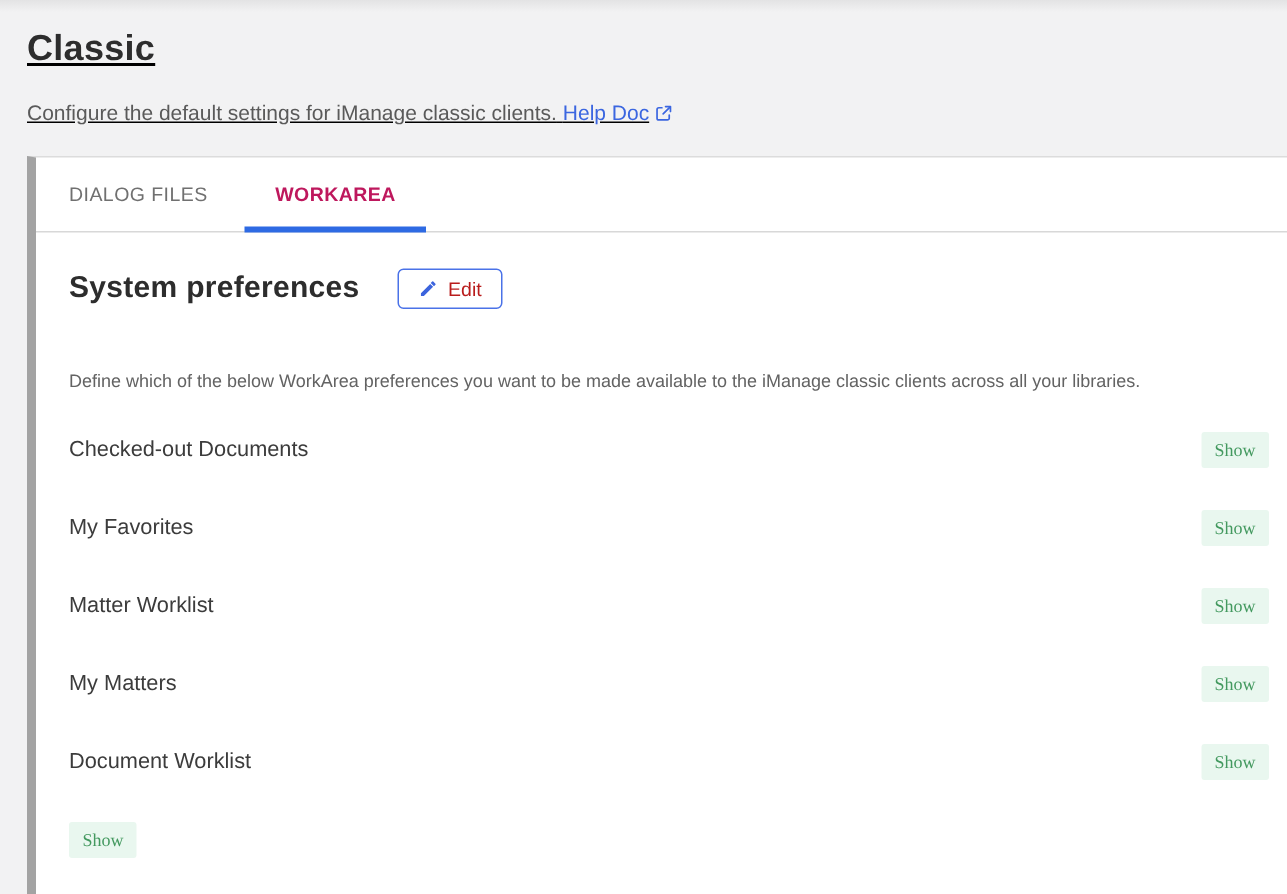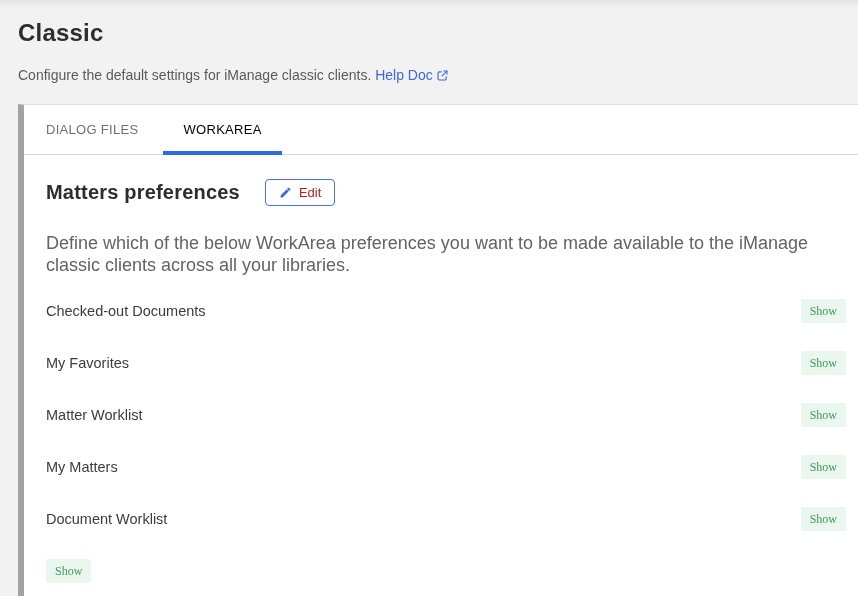--- a/index.html
+++ b/index.html
@@ -10,20 +10,21 @@
     background: #f2f2f3;
     font-family: "Liberation Sans", sans-serif;
     overflow: hidden;
   }
   .top-shadow {
     height: 8px;
     background: linear-gradient(#e3e3e4, #f2f2f3);
   }
   .page-header {
     padding: 10px 34px 0 18px;
+    text-decoration: underline;
   }
   .page-title {
     font-size: 24px;
     line-height: 30px;
     font-weight: 700;
     color: #2d2d2d;
     letter-spacing: 0.2px;
   }
   .page-subtitle {
     margin-top: 18px;
@@ -64,22 +65,22 @@
     align-items: center;
     padding: 0 20px;
     margin-right: 5px;
     font-size: 13px;
     letter-spacing: 0.3px;
     color: #707070;
     cursor: pointer;
     user-select: none;
   }
   .tab.active {
-    color: #000000;
-    font-weight: 400;
+    color: #be185d;
+    font-weight: 700;
   }
   .tab.active::after {
     content: "";
     position: absolute;
     left: 0;
     right: 0;
     bottom: -1px;
     height: 4px;
     background: #2e6ae3;
   }
@@ -104,23 +105,23 @@
     background: #ffffff;
     border: 1px solid #4a72e8;
     border-radius: 4px;
     color: #b91c1c;
     font-size: 13px;
     font-family: "Liberation Sans", sans-serif;
     padding: 5px 13px;
     cursor: pointer;
   }
   .section-desc {
-    margin-top: 26px;
+    margin-top: 37px;
     max-width: 808px;
-    font-size: 18px;
+    font-size: 12px;
     line-height: 22px;
     color: #636363;
   }
   .pref-list {
     margin-top: 23px;
   }
   .pref-row {
     display: flex;
     align-items: center;
     height: 24px;
@@ -161,21 +162,21 @@
 </div>
 
 <div class="card">
   <div class="tab-bar">
     <div class="tab">DIALOG FILES</div>
     <div class="tab active">WORKAREA</div>
   </div>
 
   <div class="panel-content">
     <div class="heading-row">
-      <span class="section-heading">Matters preferences</span>
+      <span class="section-heading">System preferences</span>
       <button class="edit-button">
         <span style="display:inline-flex;">
             <svg width="13" height="13" viewBox="0 0 16 16" fill="#3c64dd">
               <path d="M2 11.6V14h2.4l7.6-7.6-2.4-2.4L2 11.6zM13.9 4.8c.25-.25.25-.68 0-.93l-1.77-1.77a.66.66 0 0 0-.93 0l-1.2 1.2 2.7 2.7 1.2-1.2z"></path>
             </svg>
           </span>
         <span>Edit</span>
       </button>
     </div>
 

